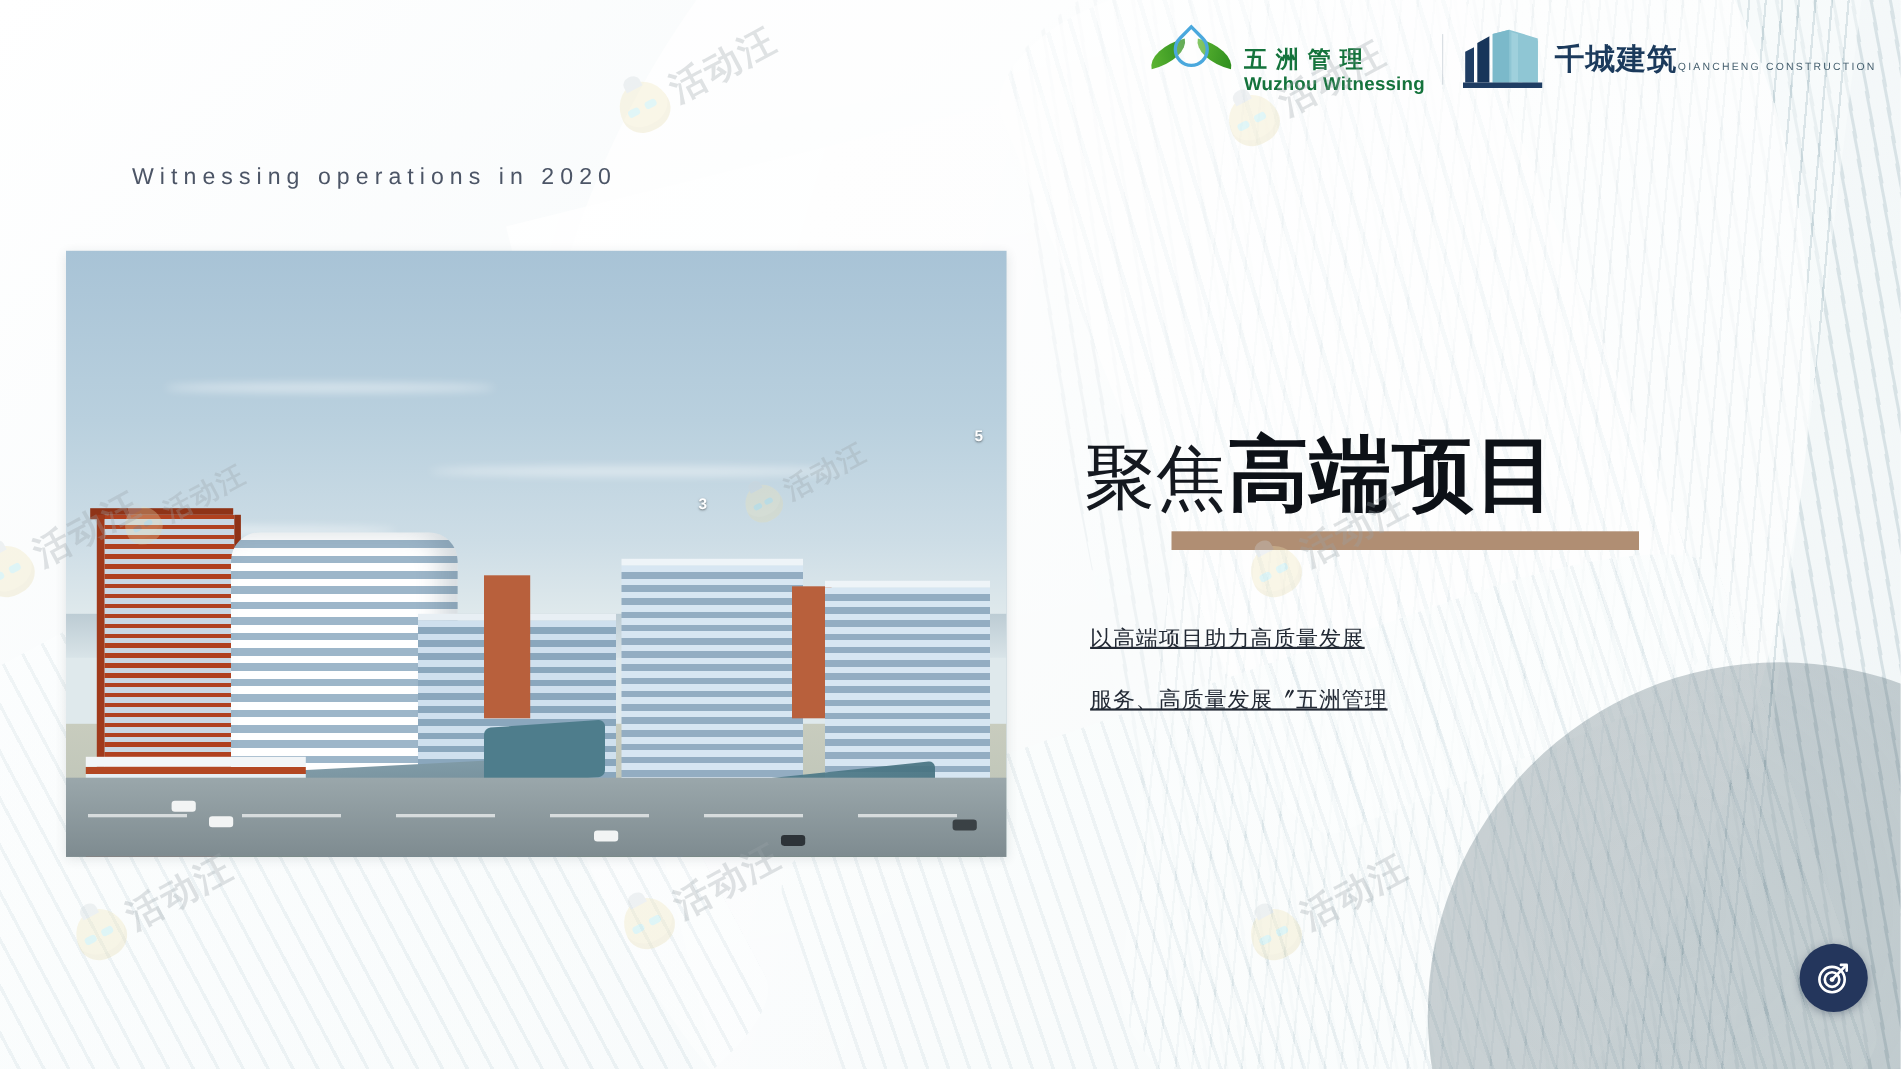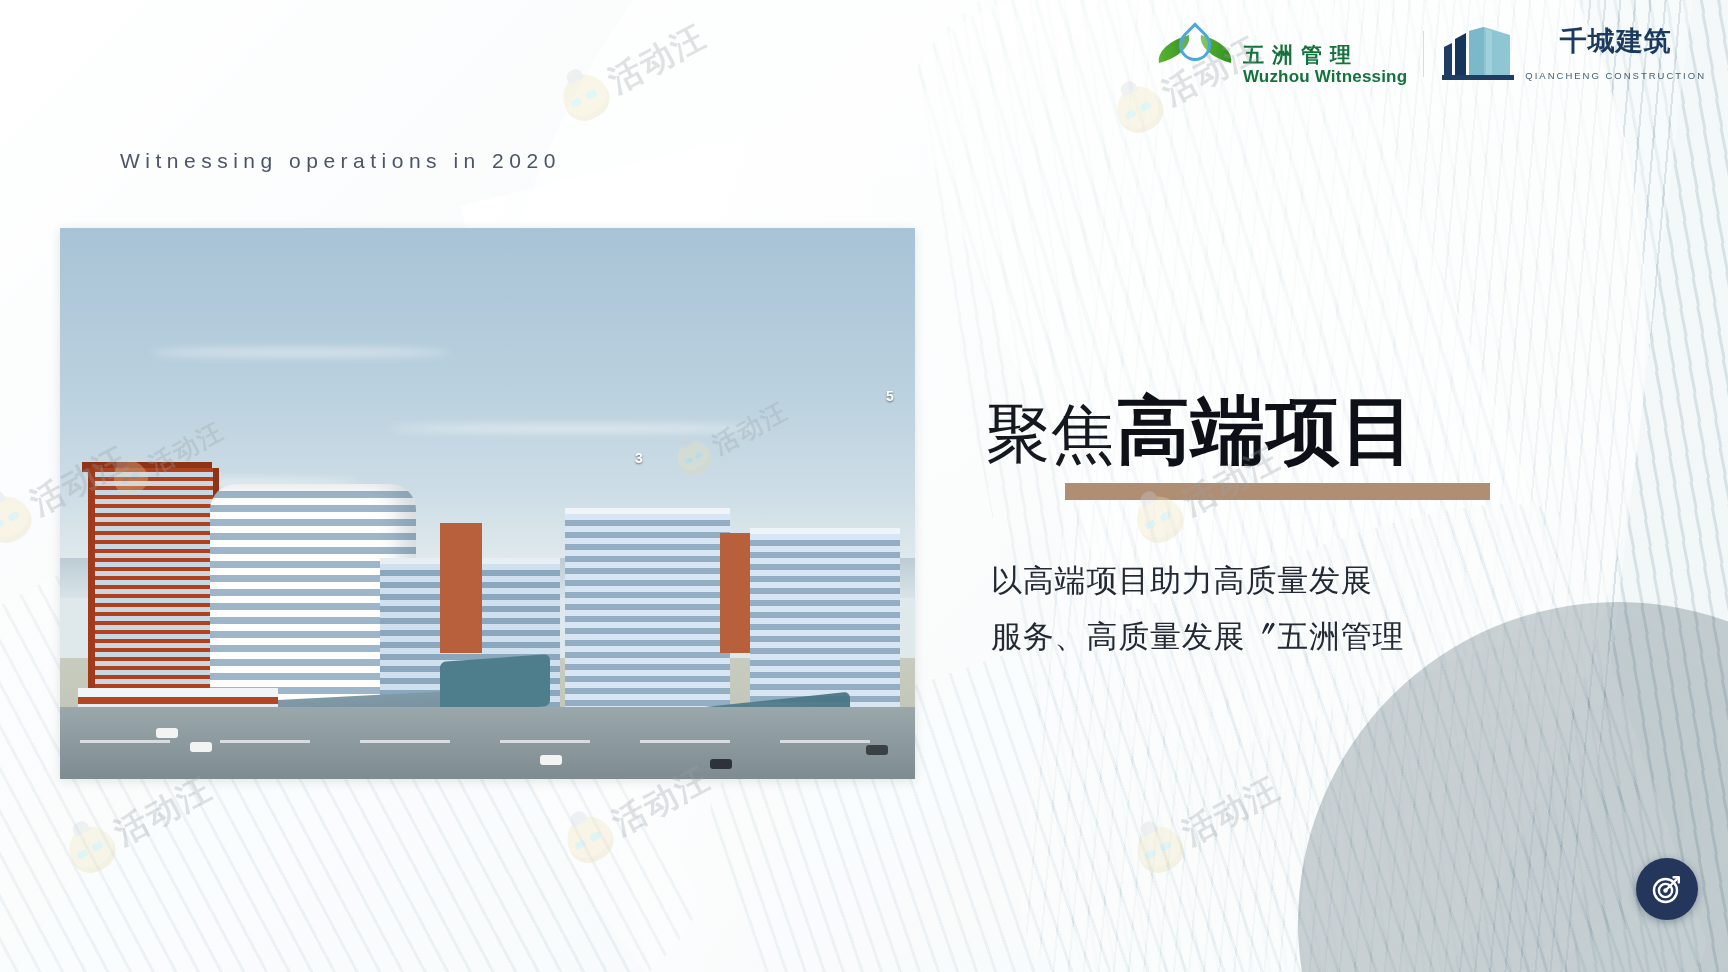--- a/index.html
+++ b/index.html
@@ -121,21 +121,21 @@
     position:absolute;left:50%;top:6px;transform:translateX(-50%) rotate(45deg);
     width:26px;height:26px;border:3px solid #4aa8dd;
     border-radius:0 50% 50% 50%;background:rgba(255,255,255,.25);
   }
   .wz-text{display:flex;flex-direction:column;line-height:1;}
   .wz-cn{font-size:21px;color:#14733c;letter-spacing:8px;font-weight:700;}
   .wz-en{font-size:17px;color:#14733c;font-weight:700;margin-top:3px;letter-spacing:.2px;}
   .logo-divider{width:1px;height:46px;background:rgba(40,70,95,.18);}
   .logo-qc{display:flex;align-items:center;gap:9px;}
   .qc-mark{position:relative;width:76px;height:58px;}
-  .qc-text{display:flex;flex-direction:column;align-items:center;line-height:1;}
+  .qc-text{display:flex;flex-direction:row;align-items:center;line-height:1;}
   .qc-cn{font-size:27px;color:#1b3a5c;font-weight:700;letter-spacing:1px;}
   .qc-en{font-size:9.5px;color:#46606f;letter-spacing:2px;margin-top:16px;}
 
   
   .photo{
     position:absolute;left:60px;top:228px;width:855px;height:551px;
     overflow:hidden;background:#b9cdd8;
     box-shadow:0 2px 10px rgba(30,50,60,.12);
   }
   .sky{
@@ -253,22 +253,23 @@
   .hl-bar{
     position:absolute;left:1065px;top:483px;width:425px;height:17px;
     background:#b08e73;z-index:5;
   }
 
   
   .body-text{
     position:absolute;left:991px;top:553px;width:430px;z-index:6;
   }
   .body-line{
-    font-size:31px;color:#232a35;line-height:56px;letter-spacing:.8px;
+    font-size:20px;color:#232a35;line-height:56px;letter-spacing:.8px;
     white-space:nowrap;
+    text-decoration:underline;
   }
 
   
   .badge{
     position:absolute;right:30px;bottom:52px;width:62px;height:62px;
     border-radius:50%;background:#24365c;
     display:flex;align-items:center;justify-content:center;z-index:8;
     box-shadow:0 2px 8px rgba(20,35,60,.35);
   }
 

